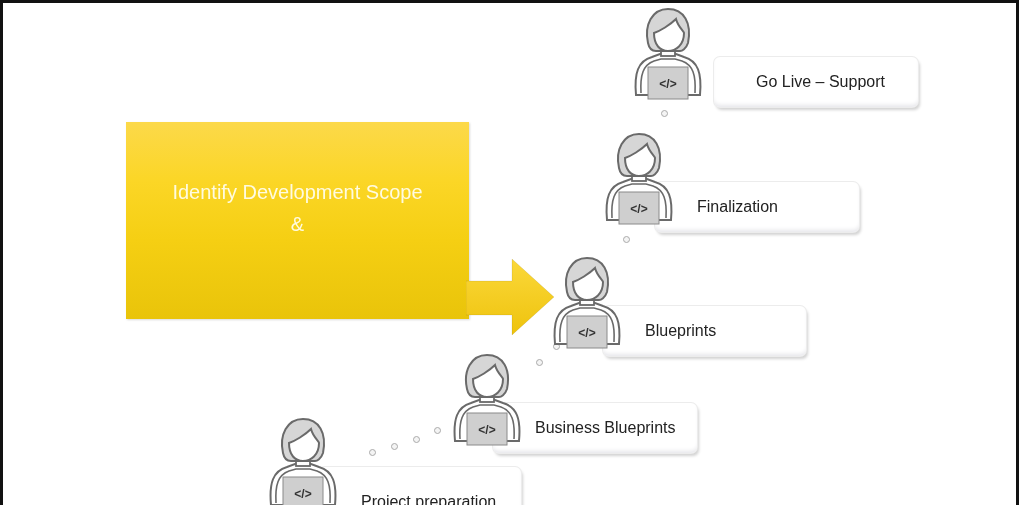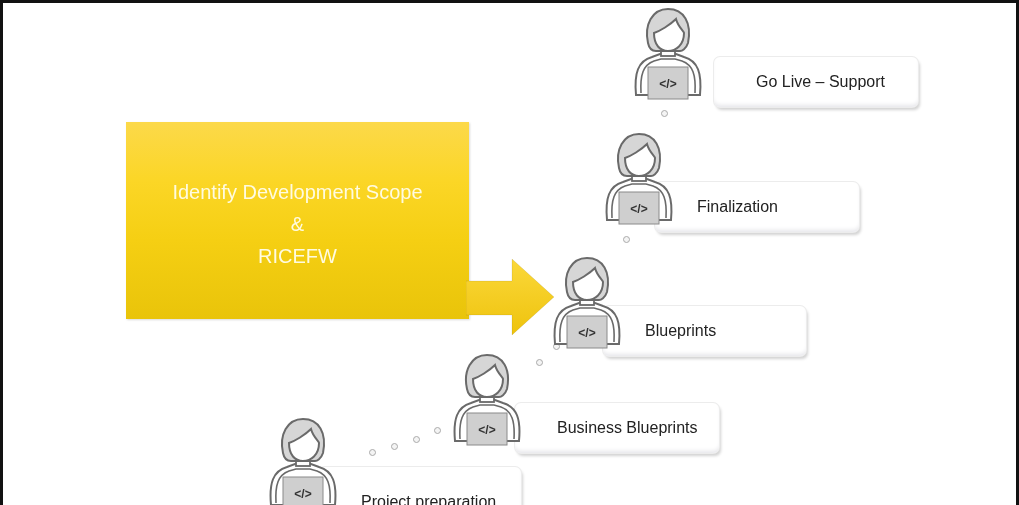--- a/index.html
+++ b/index.html
@@ -43,21 +43,20 @@
       <text x="38" y="85" text-anchor="middle" font-family="Liberation Sans, sans-serif" font-size="12" font-weight="bold" fill="#333">&lt;/&gt;</text>
     </symbol>
   </defs>
 </svg>
 
 <div class="canvas">
 
   <div class="scope-box">
     <span>Identify Development Scope</span>
     <span>&amp;</span>
-    <span>RICEFW</span>
   </div>
 
   <svg class="arrow" viewBox="0 0 90 80">
     <defs>
       <linearGradient id="ag" x1="0" y1="0" x2="0" y2="1">
         <stop offset="0" stop-color="#fbd83a"></stop>
         <stop offset="1" stop-color="#eec30d"></stop>
       </linearGradient>
     </defs>
     <polygon points="0,22 46,22 46,0 88,38 46,76 46,56 0,56" fill="url(#ag)" stroke="rgba(0,0,0,0.08)"></polygon>
@@ -72,21 +71,21 @@
   <div class="dot" style="left:620px;top:233px"></div>
   <div class="dot" style="left:658px;top:107px"></div>
 
   <div class="card" style="left:316px;top:464px;width:202px;height:52px;padding-left:42px;padding-top:18px;">
     <span>Project preparation</span>
   </div>
   <svg class="person" style="left:262px;top:410px">
       <use href="#dev"></use>
     </svg>
 
-  <div class="card" style="left:512px;top:400px;width:204px;height:50px;padding-left:42px;">
+  <div class="card" style="left:490px;top:400px;width:204px;height:50px;padding-left:42px;">
     <span>Business Blueprints</span>
   </div>
   <svg class="person" style="left:446px;top:346px">
       <use href="#dev"></use>
     </svg>
 
   <div class="card" style="left:600px;top:303px;width:203px;height:50px;padding-left:42px;">
     <span>Blueprints</span>
   </div>
   <svg class="person" style="left:546px;top:249px">

